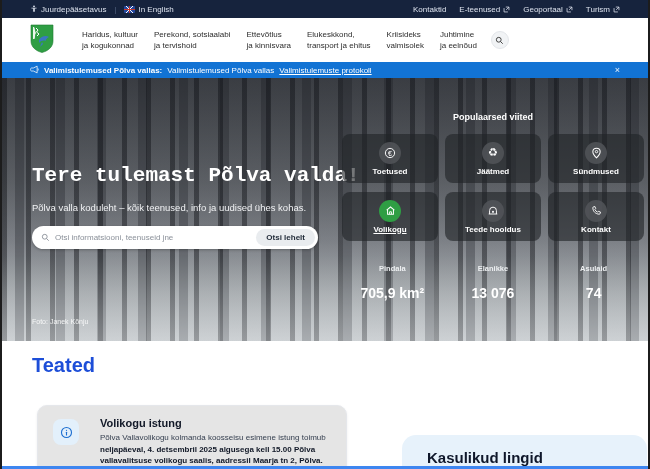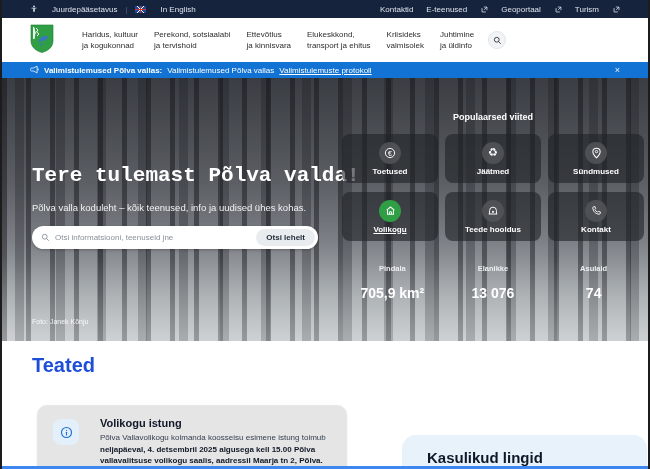--- a/index.html
+++ b/index.html
@@ -12,21 +12,21 @@
   }
 
   
   .topbar {
     position:absolute; left:0; top:0; width:100%; height:18px;
     background:#16233d; color:#dde3ee; font-size:8px;
     display:flex; align-items:center; justify-content:space-between;
     padding:0 28px;
   }
   .topbar .grp { display:flex; align-items:center; gap:8px; }
-  .topbar .lnk { display:flex; align-items:center; gap:14px; cursor:pointer; color:#dde3ee; }
+  .topbar .lnk { display:flex; align-items:center; gap:3px; cursor:pointer; color:#dde3ee; }
   .topbar .sep { color:#51607d; }
   .flag {
     width:11px; height:7px; display:inline-block; border-radius:1px;
     background:
       linear-gradient(to bottom, transparent 41%, #c8372d 41%, #c8372d 59%, transparent 59%),
       linear-gradient(to right, transparent 43%, #c8372d 43%, #c8372d 57%, transparent 57%),
       linear-gradient(45deg, transparent 45%, #fff 45%, #fff 55%, transparent 55%),
       linear-gradient(-45deg, transparent 45%, #fff 45%, #fff 55%, transparent 55%),
       #24479c;
   }
@@ -223,21 +223,21 @@
 ja kogukonnad</span>
       <span class="nav-item">Perekond, sotsiaalabi
 ja tervishoid</span>
       <span class="nav-item">Ettevõtlus
 ja kinnisvara</span>
       <span class="nav-item">Elukeskkond,
 transport ja ehitus</span>
       <span class="nav-item">Kriisideks
 valmisolek</span>
       <span class="nav-item">Juhtimine
-ja üldinfo</span>
+ja eelnõud</span>
     </nav>
     <div class="search-btn">
       <span>
         <svg width="9" height="9" viewBox="0 0 12 12">
             <circle cx="5" cy="5" r="3.2" fill="none" stroke="#333" stroke-width="1.2"></circle>
             <line x1="7.4" y1="7.4" x2="10.3" y2="10.3" stroke="#333" stroke-width="1.2"></line>
           </svg>
       </span>
     </div>
   </div>

